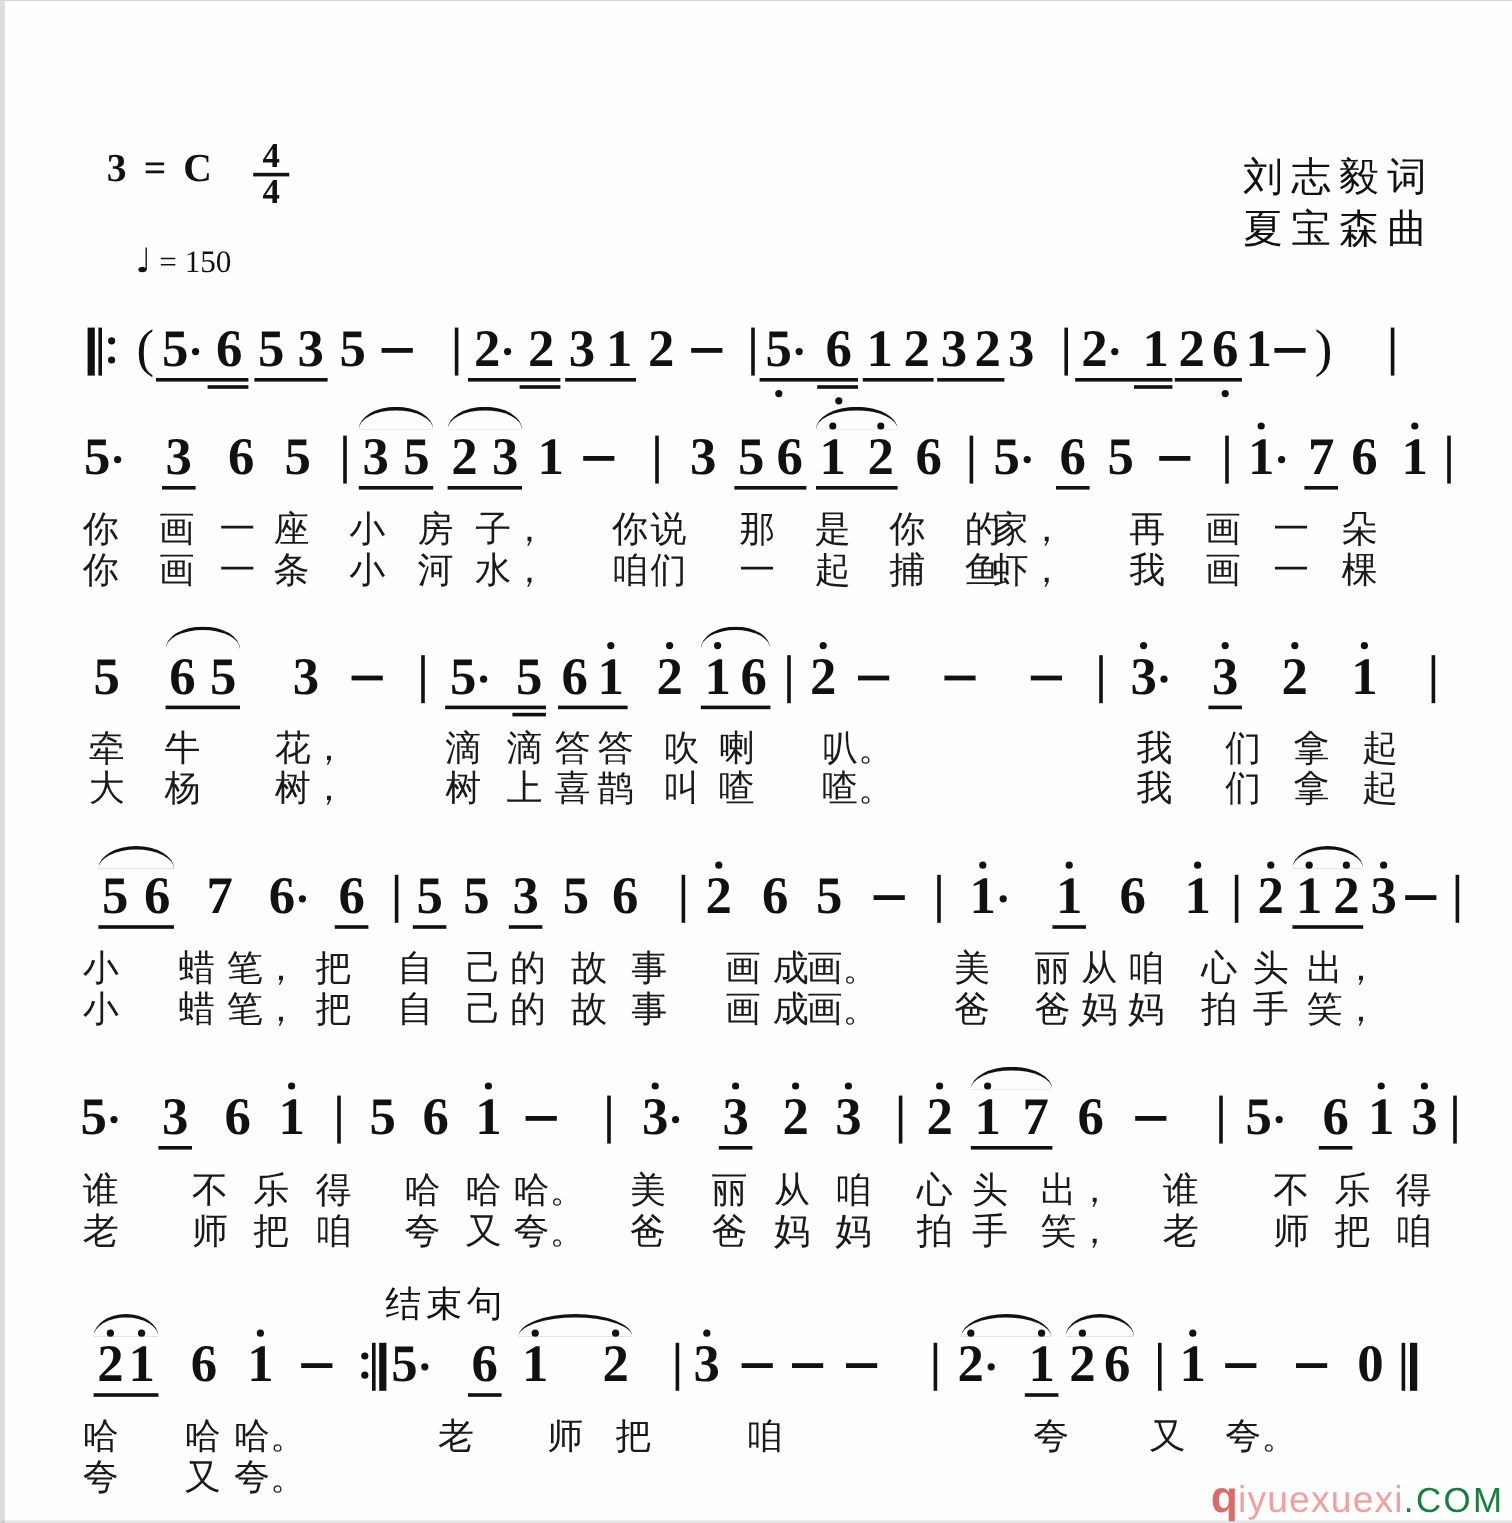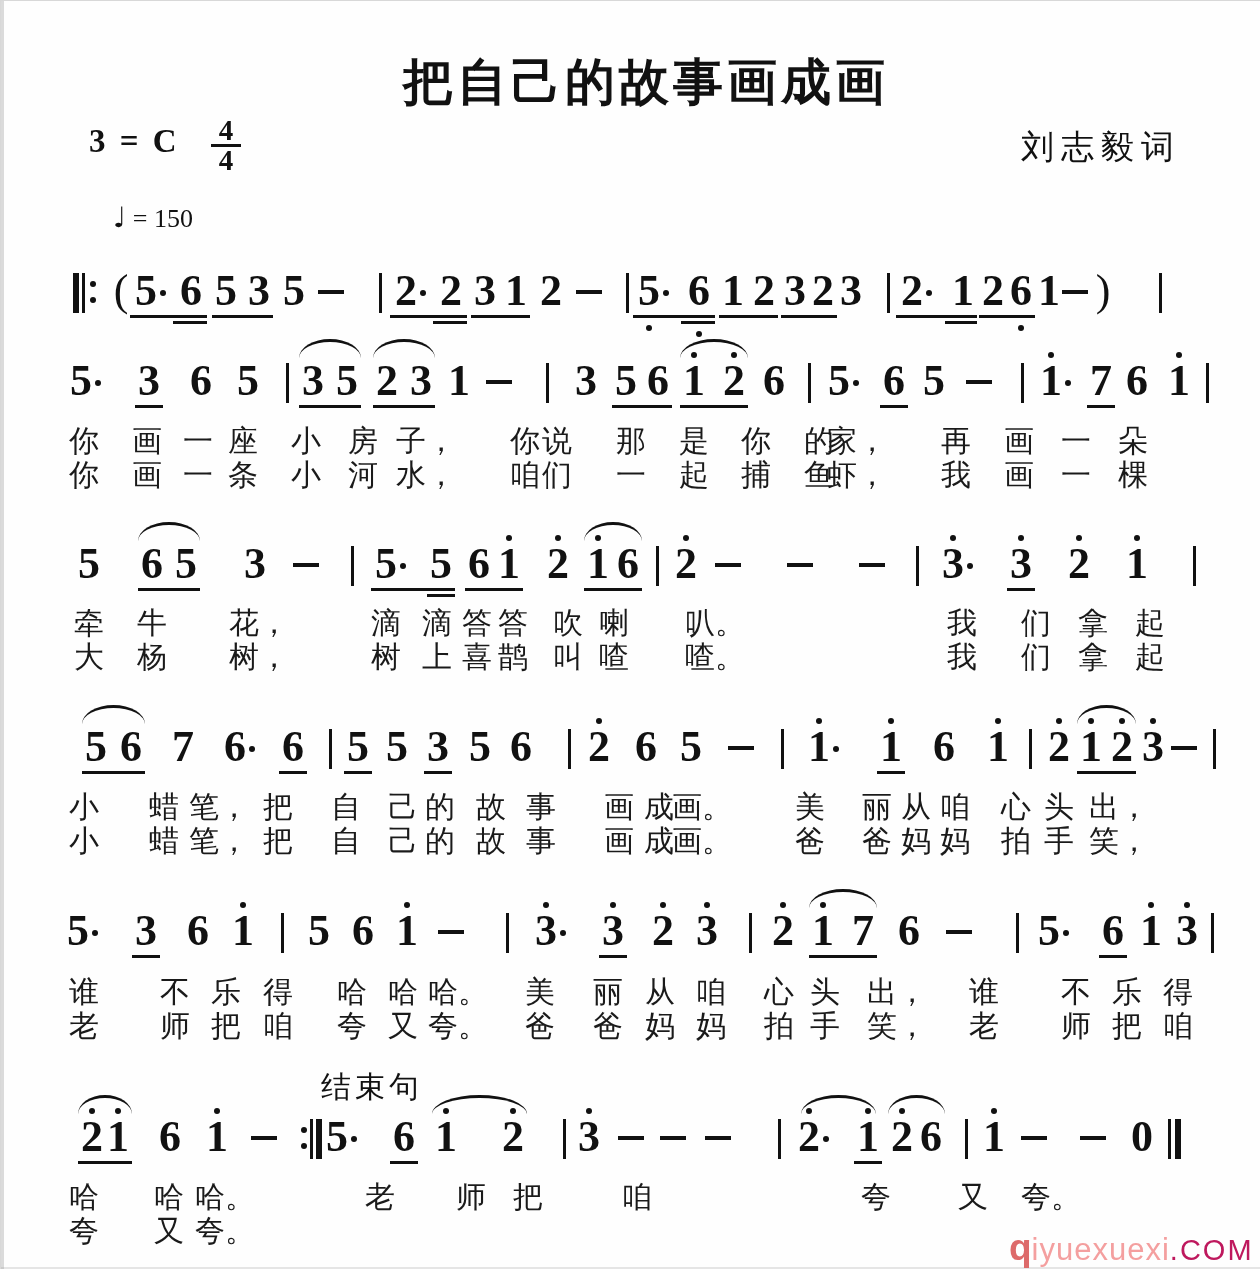--- a/index.html
+++ b/index.html
@@ -9,21 +9,21 @@
   .edge-bottom{position:absolute;left:0;bottom:0;width:100%;height:3px;background:#9a9a9a;opacity:.25;}
 
   .title{position:absolute;left:645px;top:48px;transform:translateX(-50%);
          font-size:50px;font-weight:700;letter-spacing:4px;white-space:nowrap;}
   .key{position:absolute;left:88px;top:122px;font-size:33px;font-weight:700;letter-spacing:3px;}
   .meter{position:absolute;left:210px;top:116px;width:30px;text-align:center;
          font-size:29px;font-weight:700;line-height:26px;}
   .meter .num{border-bottom:3px solid #111;padding-bottom:1px;}
   .tempo{position:absolute;left:112px;top:200px;font-size:26px;}
   .tempo .glyph{font-family:"DejaVu Sans",sans-serif;font-size:28px;}
-  .credit{position:absolute;right:80px;font-size:33px;letter-spacing:7px;white-space:nowrap;}
+  .credit{position:absolute;right:65px;font-size:33px;letter-spacing:7px;white-space:nowrap;}
   .credit.lyr-credit{top:124px;}
   .credit.cmp-credit{top:168px;}
   .ending-label{position:absolute;left:320px;top:1066px;font-size:30px;letter-spacing:4px;}
 
   #score{position:absolute;left:0;top:0;width:100%;height:100%;}
   .system{position:absolute;left:0;width:100%;height:0;}
   .note{position:absolute;top:0;transform:translateX(-50%);
         font:700 44px "Liberation Serif",serif;line-height:36px;}
   .paren{position:absolute;top:-2px;transform:translateX(-50%);
          font:400 44px "Liberation Serif",serif;line-height:40px;}
@@ -33,44 +33,44 @@
        border-radius:50% 50% 0 0/100% 100% 0 0;}
   .bar{position:absolute;top:0;width:3px;height:40px;background:#111;}
   .bar.thick{width:6px;}
   .dash{position:absolute;top:17px;height:4px;width:26px;background:#111;}
   .lyr{position:absolute;transform:translateX(-50%);font-size:30px;white-space:nowrap;color:#1a1a1a;}
 
   .watermark{position:absolute;left:1008px;top:1226px;white-space:nowrap;
              font-family:"Liberation Sans",sans-serif;}
   .watermark .lead{font-size:37px;font-weight:700;color:#dd6a6a;}
   .watermark .body{font-size:31px;color:#f49f9f;letter-spacing:1px;}
-  .watermark .tld{font-size:29px;color:#be185d;letter-spacing:2px;}
+  .watermark .tld{font-size:29px;color:#15803d;letter-spacing:2px;}
 </style>
 </head>
 <body>
 
 <div class="page">
   <div class="edge-left"></div>
   <div class="edge-bottom"></div>
 
-  <div class="title">把自己的故事画成画</div>
 
   <div class="key">3 = C</div>
 
   <div class="meter">
     <div class="num">4</div>
     <div class="den">4</div>
   </div>
 
   <div class="tempo">
     <span class="glyph">♩</span>
     <span>= 150</span>
   </div>
 
   <div class="credit lyr-credit">刘志毅词</div>
+  <div class="credit cmp-credit">夏宝森曲</div>
 
   <div class="ending-label">结束句</div>
 
   <div id="score">
       <div class="system" style="left: 0px; top: 272px;">
         <div class="bar thick" style="left: 72px;"></div>
         <div class="bar" style="left: 81px;"></div>
         <div class="dot" style="left: 89px; top: 8px;"></div>
         <div class="dot" style="left: 89px; top: 24px;"></div>
         <div class="paren" style="left: 120px;">(</div>

